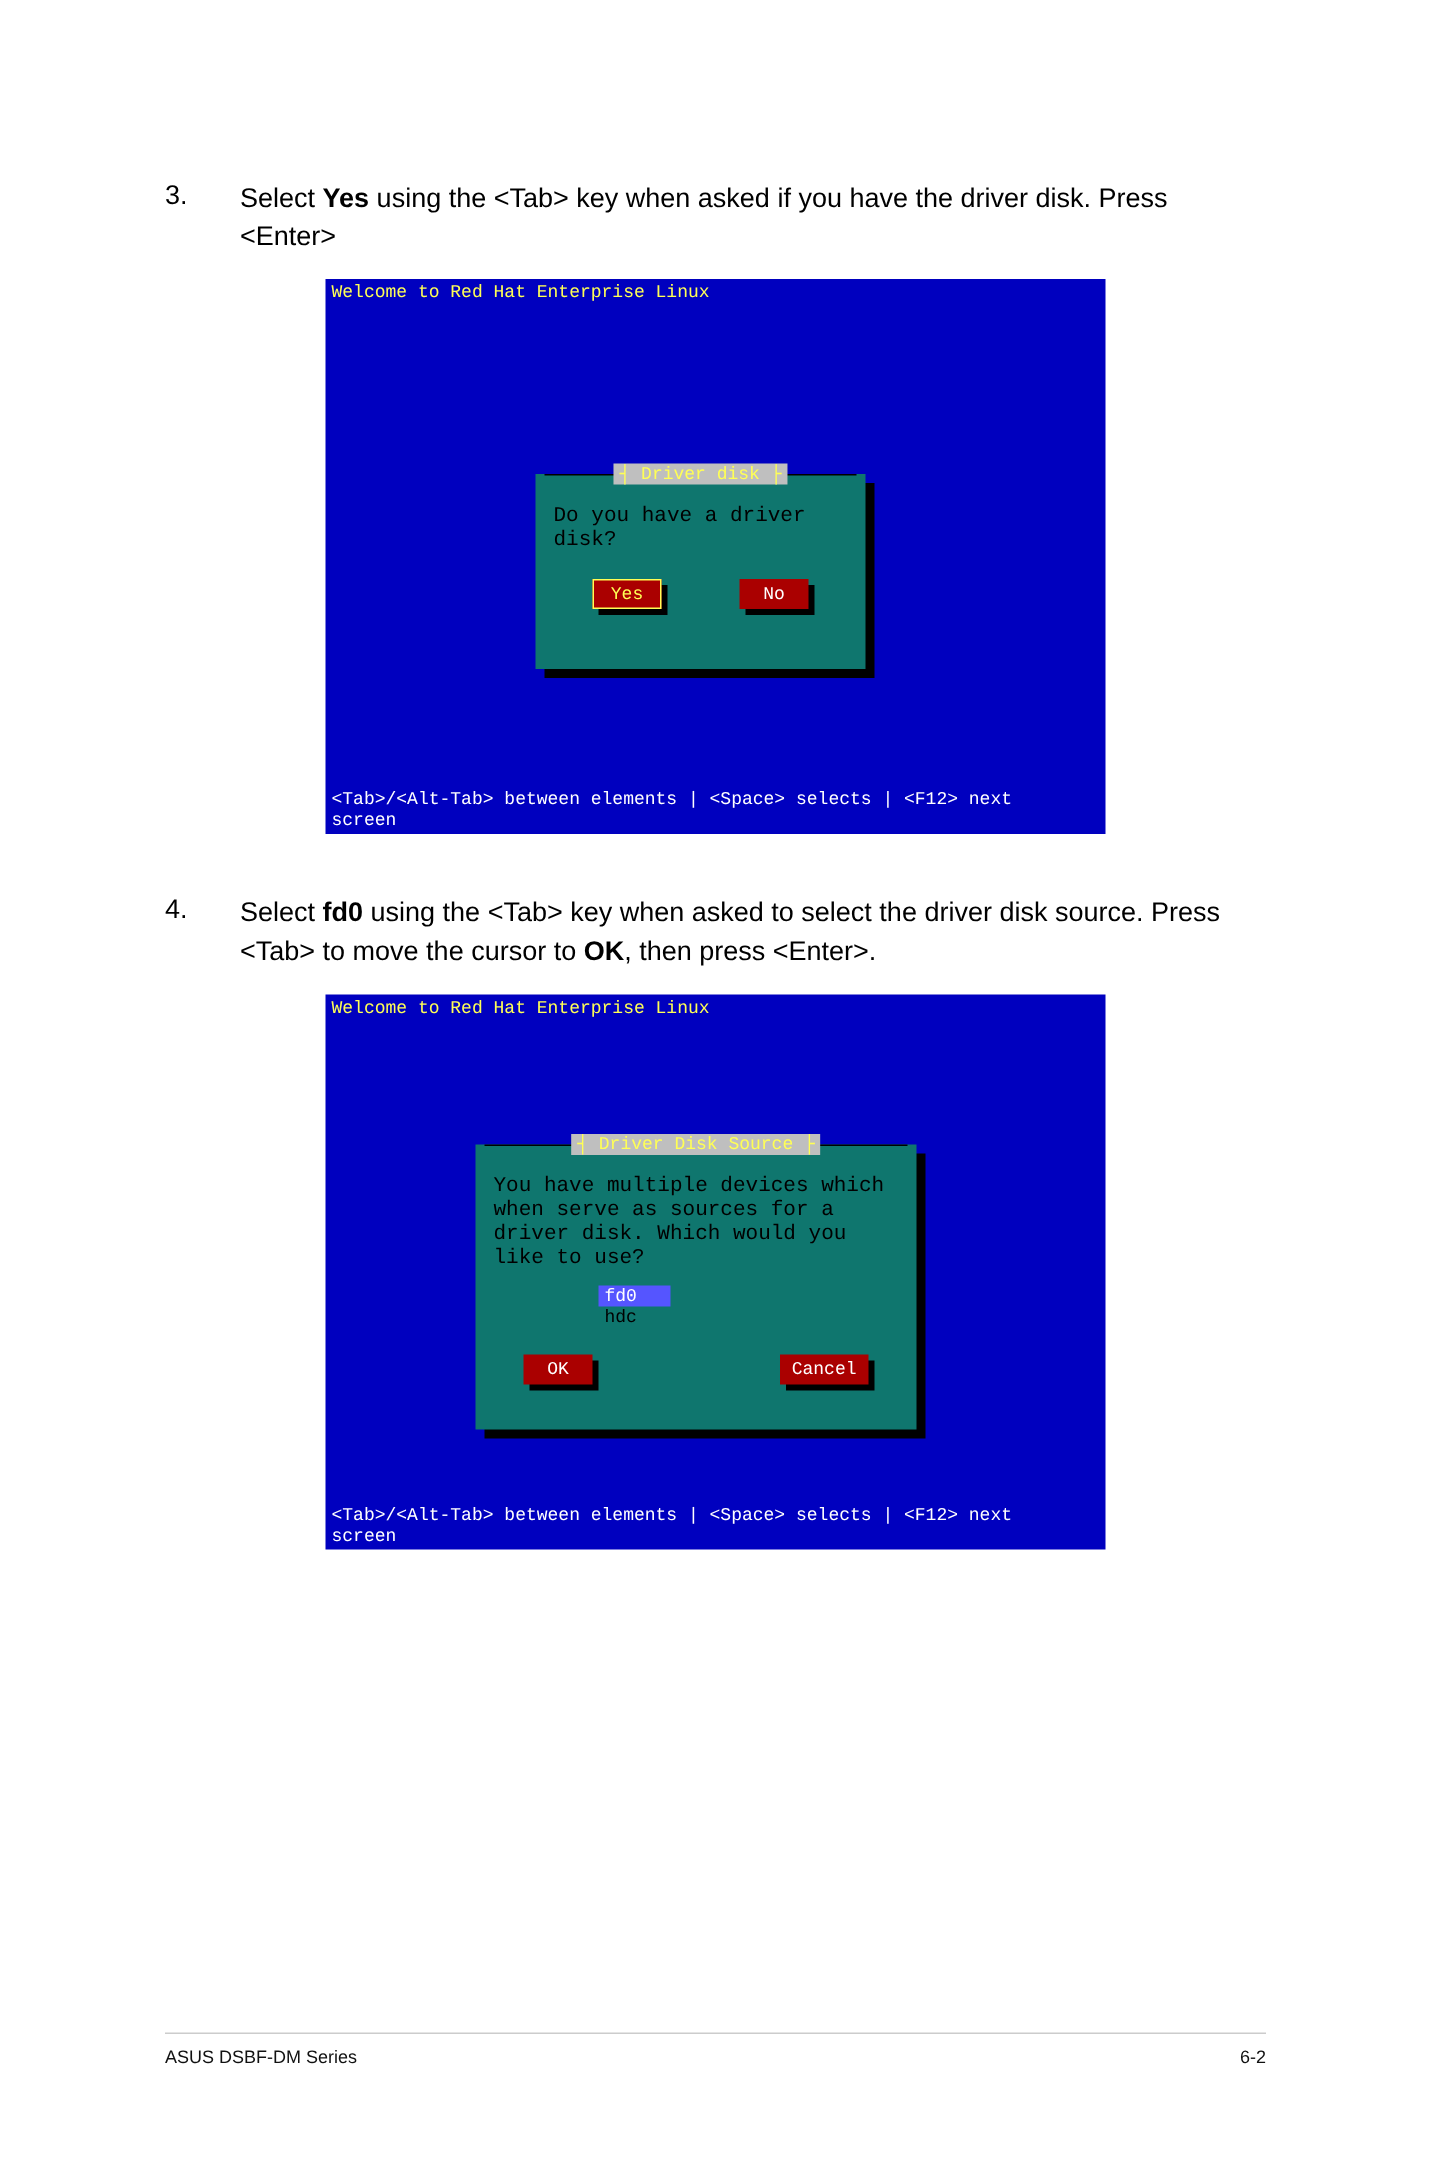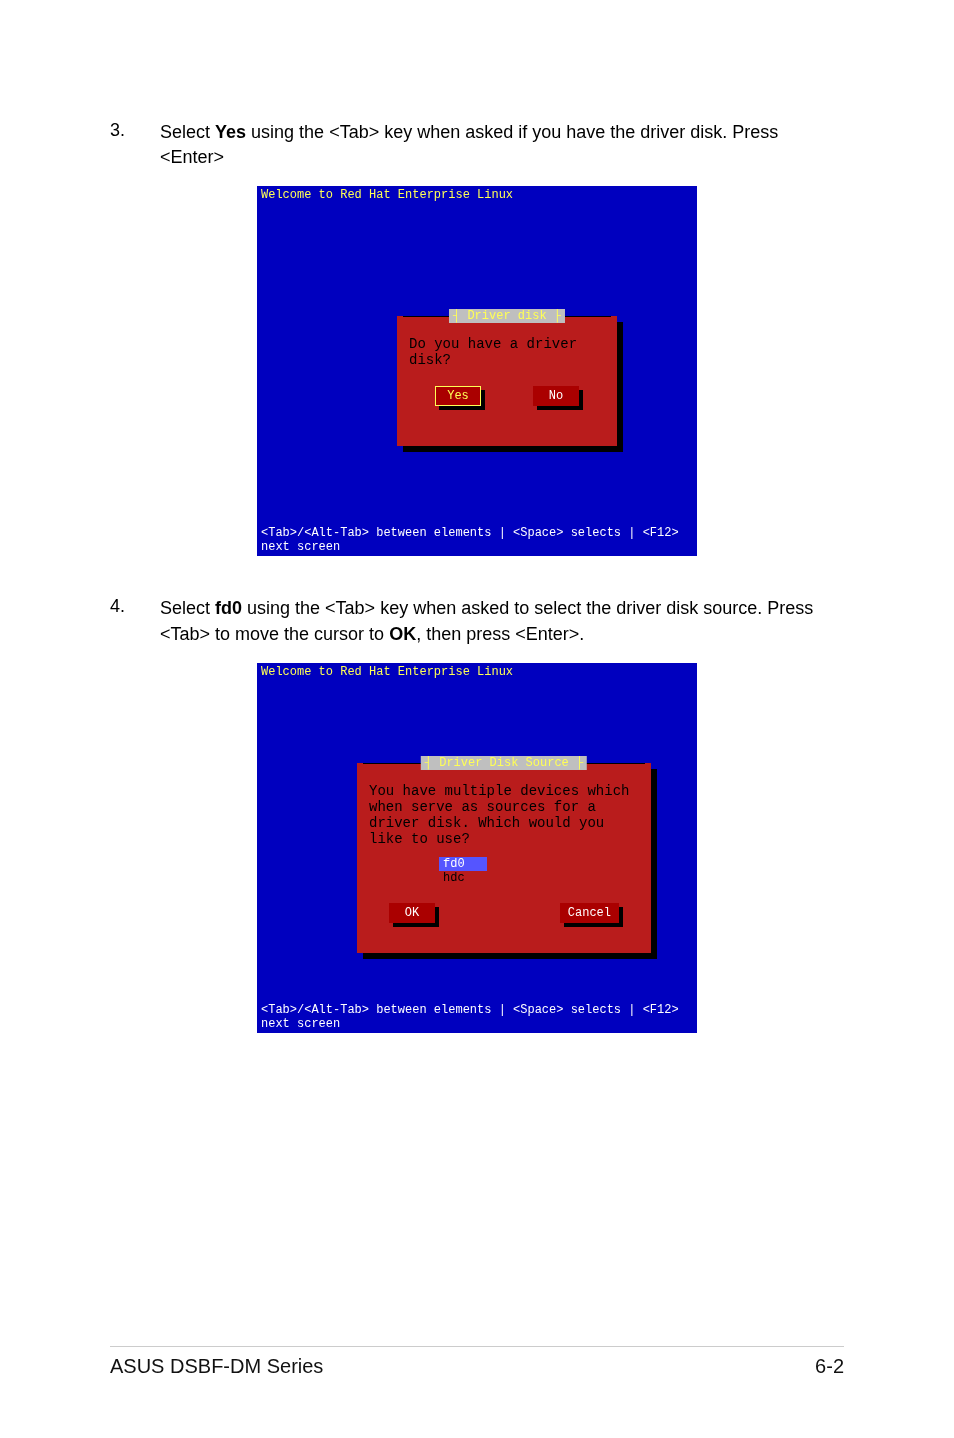--- a/index.html
+++ b/index.html
@@ -25,21 +25,21 @@
     width: 50px;
     flex-shrink: 0;
     font-size: 18px;
   }
   .step-text {
     font-size: 18px;
     line-height: 1.4;
   }
   .bold { font-weight: bold; }
   .screenshot {
-    width: 440px;
+    width: 520px;
     height: 370px;
     background: #0000bf;
     margin: 12px auto 40px auto;
     font-family: "Courier New", monospace;
     font-size: 12px;
     color: #fff;
     position: relative;
     box-sizing: border-box;
   }
   .ss-header {
@@ -50,21 +50,21 @@
   .ss-footer {
     position: absolute;
     bottom: 2px;
     left: 4px;
     right: 12px;
     color: #fff;
     font-size: 12px;
   }
   .dialog {
     position: absolute;
-    background: #b91c1c;
+    background: #0f766e;
     color: #000;
     box-sizing: border-box;
   }
   .dialog-shadow {
     position: absolute;
     background: #000;
     z-index: 0;
   }
   .d1 { left: 140px; top: 130px; width: 220px; height: 130px; padding: 8px 12px; }
   .d1s { left: 146px; top: 136px; width: 220px; height: 130px; }
@@ -133,21 +133,21 @@
   }
   .footer-line {
     position: absolute;
     bottom: 60px;
     left: 110px;
     right: 110px;
     border-top: 1px solid #ccc;
     padding-top: 8px;
     display: flex;
     justify-content: space-between;
-    font-size: 20px;
+    font-size: 12px;
     color: #111;
   }
 </style>
 </head>
 <body>
 
 <div class="page">
 
   <div class="step">
     <div class="step-num">3.</div>

